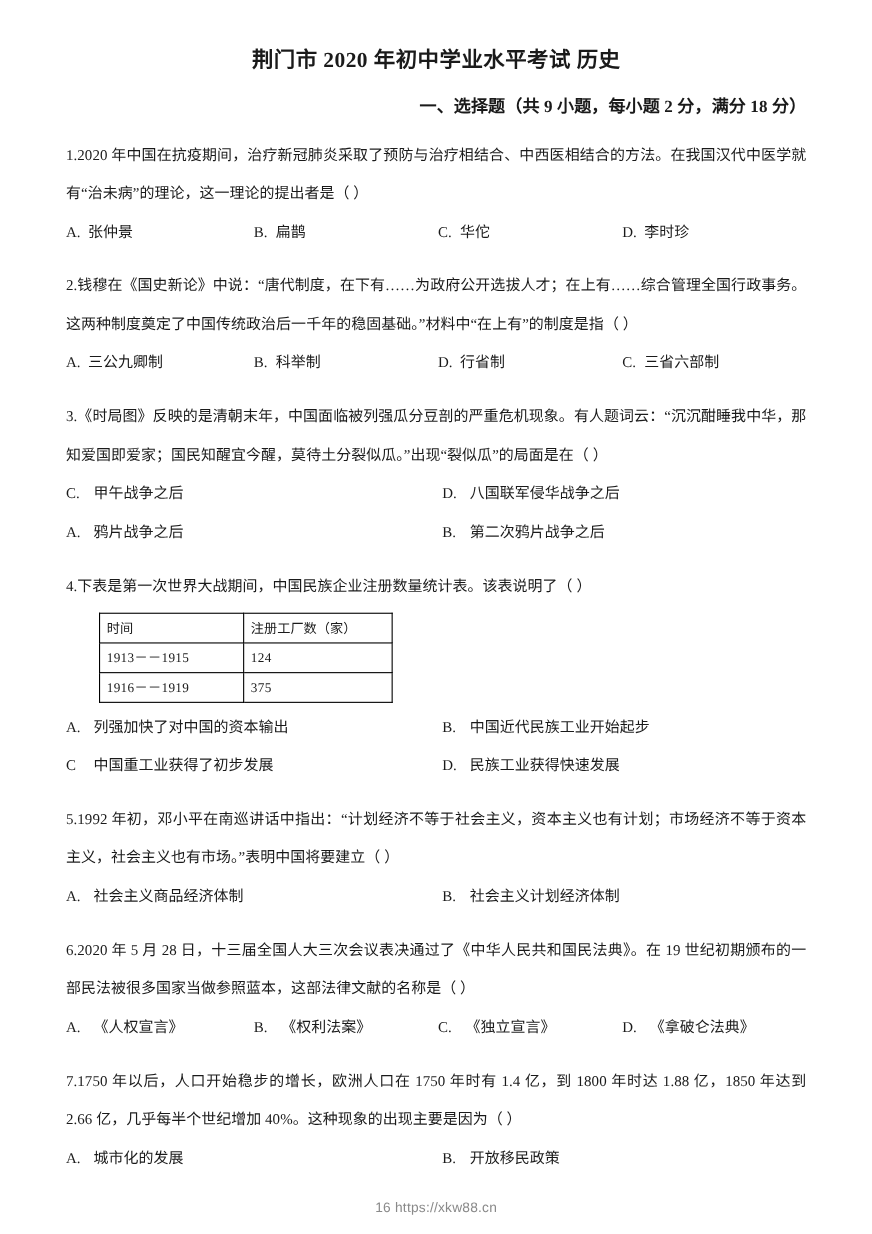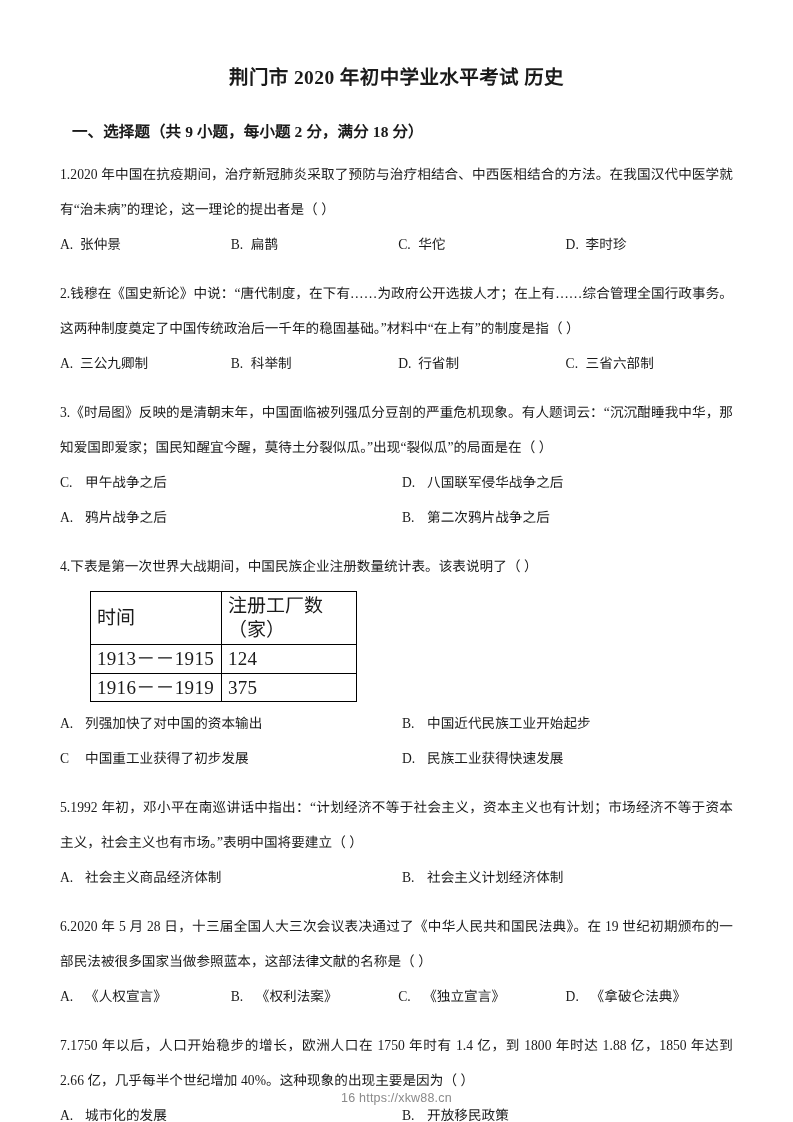--- a/index.html
+++ b/index.html
@@ -24,33 +24,34 @@
     padding: 0 60px;
   }
 
   
   .doc-title {
     text-align: center;
     font-size: 19.5px;
     font-weight: bold;
     letter-spacing: 0.4px;
     margin: 0;
-    padding-top: 66px;
+    padding-top: 44px;
     line-height: 1.2;
     font-family: "Liberation Serif", "DejaVu Serif", serif;
   }
 
   
   .section-heading {
     font-size: 15.5px;
     font-weight: bold;
-    margin: 12px;
+    margin: 0;
     padding-top: 21px;
     line-height: 1.35;
     letter-spacing: 0.1px;
+    text-align: right;
   }
 
   
   .question {
     margin-top: 14px;
   }
   .q-stem {
     font-size: 13.6px;
     line-height: 35px;
     text-align: justify;
@@ -80,21 +81,21 @@
     display: inline-block;
     min-width: 25px;
   }
 
   
   .q-table-wrap {
     padding: 7px 0 4px 30px;
   }
   table.stat-table {
     border-collapse: collapse;
-    font-size: 19px;
+    font-size: 12px;
     table-layout: fixed;
   }
   table.stat-table td,
   table.stat-table th {
     border: 1px solid #000000;
     padding: 2px 6px;
     text-align: left;
     font-weight: normal;
     height: 22px;
     vertical-align: middle;

